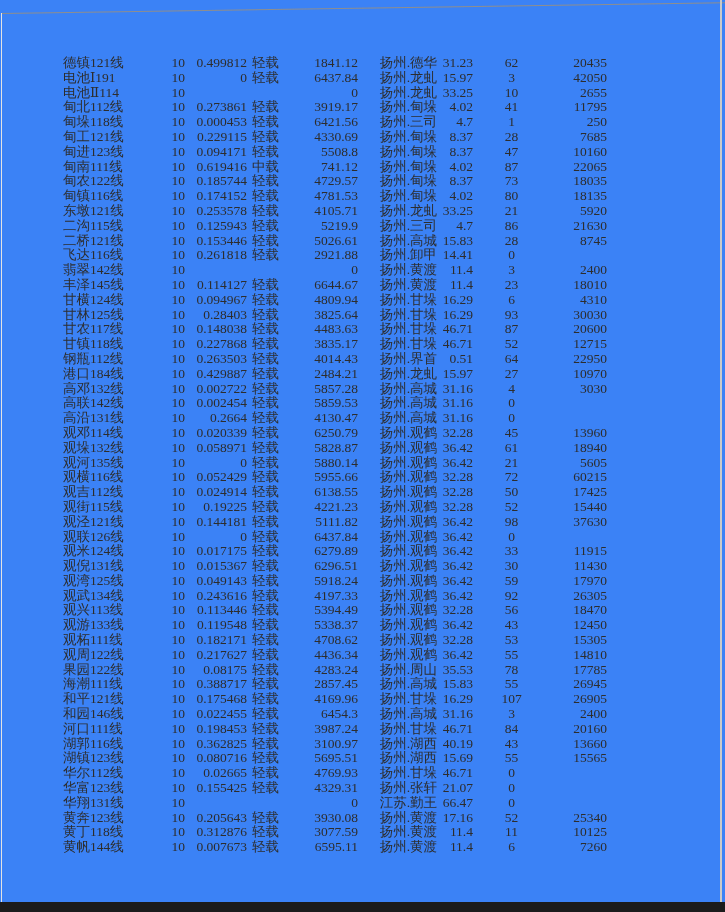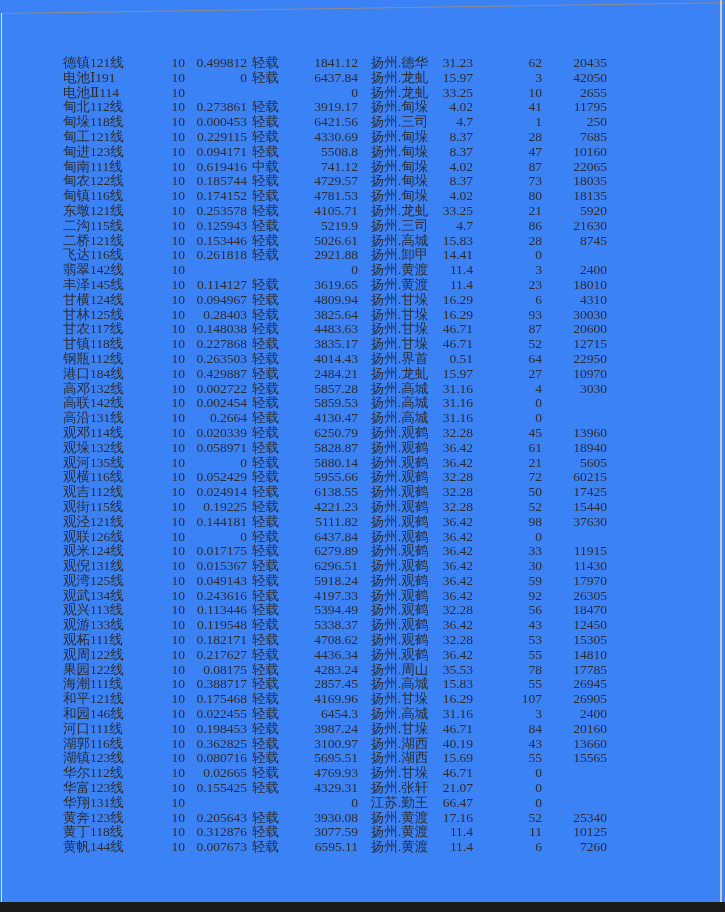--- a/index.html
+++ b/index.html
@@ -35,23 +35,23 @@
     color:#2d2d2d;
     font-size:13.5px;
   }
   .row{display:flex;height:14.8px;line-height:14.8px;}
   .cell{overflow:hidden;white-space:nowrap;}
   .col1{width:97px;text-align:left;}
   .col2{width:25px;text-align:right;}
   .col3{width:62px;text-align:right;}
   .col4{width:35px;text-align:left;padding-left:5px;}
   .col5{width:76px;text-align:right;}
-  .col6{width:79px;text-align:center;padding-left:4px;}
+  .col6{width:79px;text-align:right;padding-left:4px;}
   .col7{width:36px;text-align:right;}
-  .col8{width:69px;text-align:right;padding-left:8px;}
+  .col8{width:69px;text-align:center;padding-left:8px;}
   .col9{width:65px;text-align:right;}
 </style>
 </head>
 <body>
 
 <div class="page">
   <div class="border-top"></div>
   <div class="border-left"></div>
   <div class="border-right"></div>
   <div class="linetable">
@@ -218,21 +218,21 @@
         <div class="cell col6">扬州.黄渡</div>
         <div class="cell col7">11.4</div>
         <div class="cell col8">3</div>
         <div class="cell col9">2400</div>
       </div>
       <div class="row">
         <div class="cell col1">丰泽145线</div>
         <div class="cell col2">10</div>
         <div class="cell col3">0.114127</div>
         <div class="cell col4">轻载</div>
-        <div class="cell col5">3619.65</div>
+        <div class="cell col5">6644.67</div>
         <div class="cell col6">扬州.黄渡</div>
         <div class="cell col7">11.4</div>
         <div class="cell col8">23</div>
         <div class="cell col9">18010</div>
       </div>
       <div class="row">
         <div class="cell col1">甘横124线</div>
         <div class="cell col2">10</div>
         <div class="cell col3">0.094967</div>
         <div class="cell col4">轻载</div>

